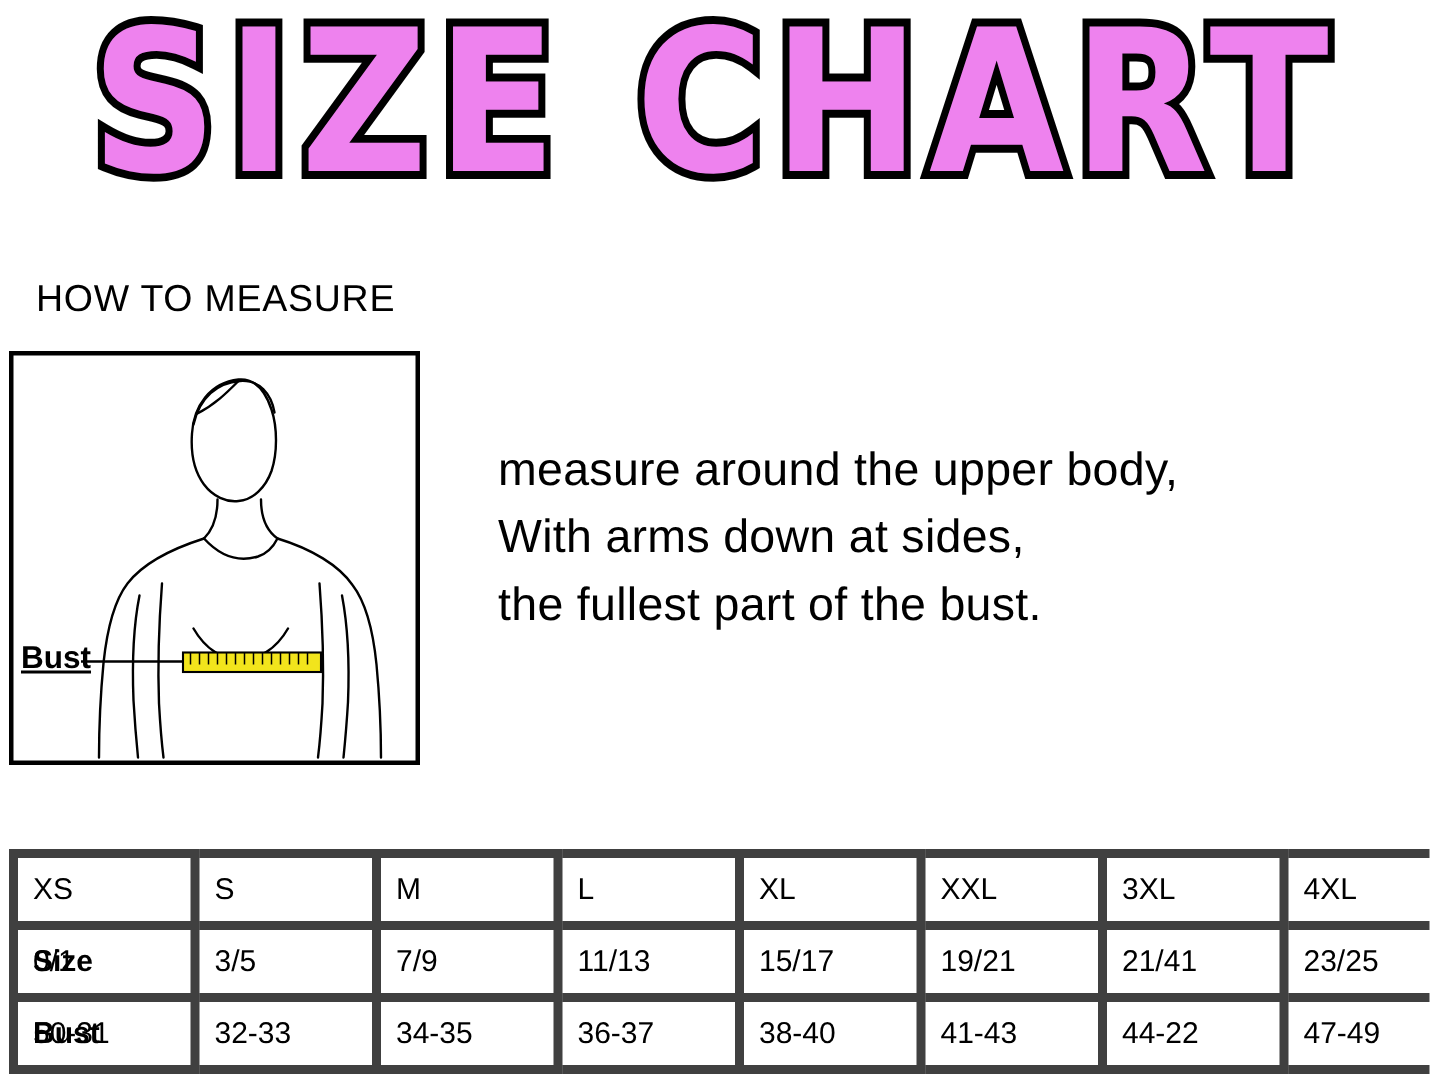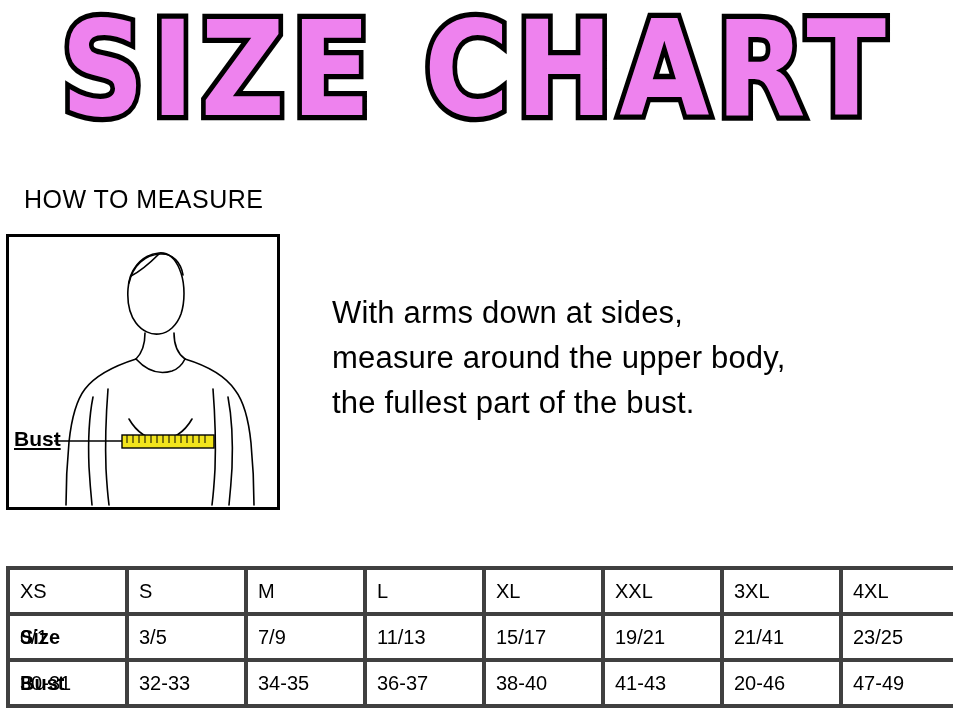--- a/index.html
+++ b/index.html
@@ -99,21 +99,21 @@
   
   #size-table {
     position: absolute;
     left: 6px;
     top: 566px;
     width: 940px;
     border-collapse: collapse;
     table-layout: fixed;
   }
   #size-table td {
-    border: 4px solid #404040;
+    border: 6px solid #404040;
     height: 42px;
     padding: 0 0 0 10px;
     font-size: 20px;
     font-family: "Liberation Sans", sans-serif;
     vertical-align: middle;
   }
   #size-table tr.header-row td.corner-cell {
     border: none;
   }
   #size-table td.row-label {
@@ -177,22 +177,22 @@
         <line x1="196" y1="198" x2="196" y2="206"></line>
       </g>
 
       <line x1="45" y1="204" x2="113" y2="204" stroke="#000000" stroke-width="1.6"></line>
     </g>
   </svg>
 </div>
 <div id="bust-label">Bust</div>
 
 <div id="chest-block">
+  <div class="chest-line">measure around the upper body,</div>
   <div class="chest-line">With arms down at sides,</div>
-  <div class="chest-line">measure around the upper body,</div>
   <div class="chest-line">the fullest part of the bust.</div>
 </div>
 
 <table id="size-table">
   <tbody>
     <tr class="header-row">
       <td class="corner-cell"></td>
       <td class="data-cell">XS</td>
       <td class="data-cell">S</td>
       <td class="data-cell">M</td>
@@ -208,23 +208,23 @@
       <td class="data-cell">3/5</td>
       <td class="data-cell">7/9</td>
       <td class="data-cell">11/13</td>
       <td class="data-cell">15/17</td>
       <td class="data-cell">19/21</td>
       <td class="data-cell">21/41</td>
       <td class="data-cell">23/25</td>
     </tr>
     <tr>
       <td class="row-label">Bust</td>
-      <td class="data-cell">30-31</td>
+      <td class="data-cell">50-31</td>
       <td class="data-cell">32-33</td>
       <td class="data-cell">34-35</td>
       <td class="data-cell">36-37</td>
       <td class="data-cell">38-40</td>
       <td class="data-cell">41-43</td>
-      <td class="data-cell">20-46</td>
+      <td class="data-cell">44-22</td>
       <td class="data-cell">47-49</td>
     </tr>
   </tbody>
 </table>
 
 </body></html>

